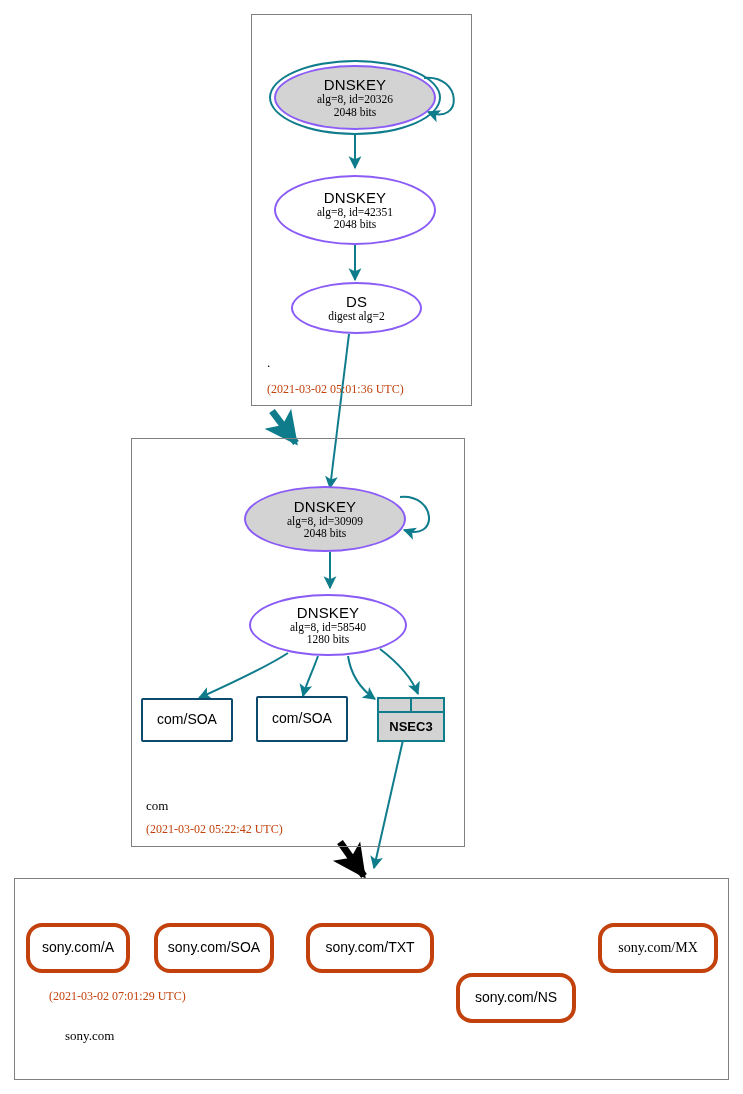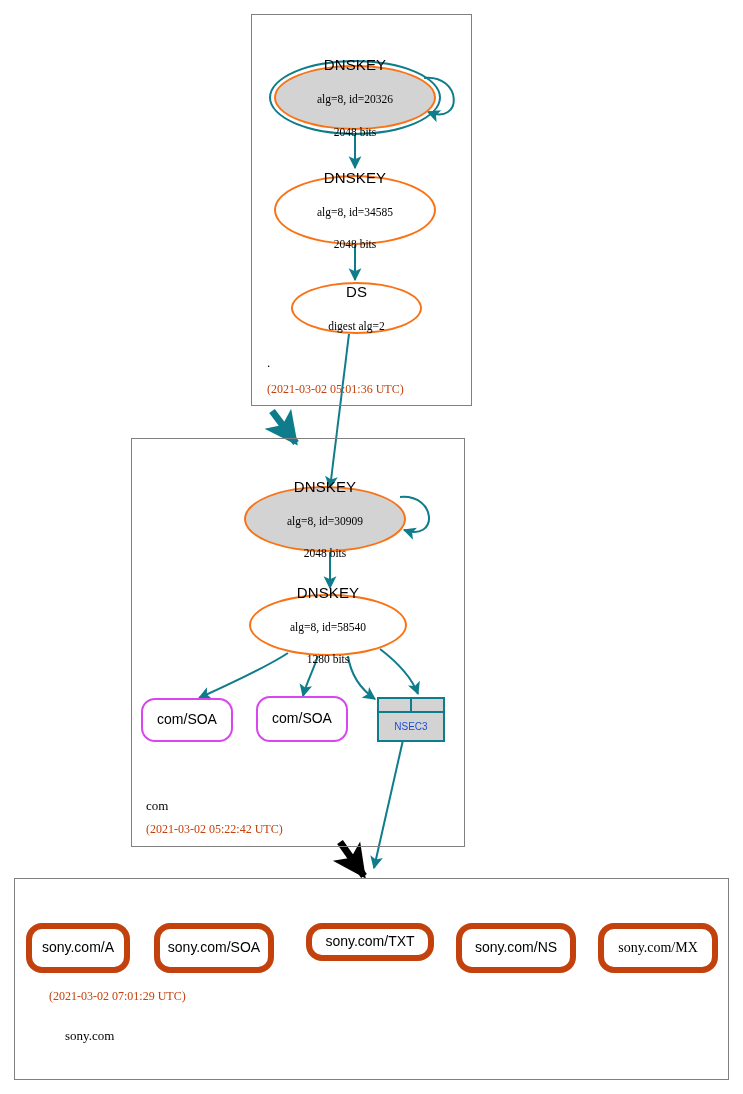--- a/index.html
+++ b/index.html
@@ -45,51 +45,50 @@
     box-sizing: border-box;
     display: flex;
     flex-direction: column;
     align-items: center;
     justify-content: center;
     text-align: center;
     color: #000000;
     line-height: 1.08;
   }
   .ellipse {
-    border: 2px solid #f97316;
+    border: 2px solid #8b5cf6;
     border-radius: 50%;
     background: #ffffff;
   }
   .ellipse.secure-key {
     background: #d3d3d3;
   }
   .ellipse.ksk-outer {
     background: transparent;
     border: 2px solid #0f7c8c;
     border-radius: 50%;
   }
   .node .t-main {
     font-family: "Liberation Sans", sans-serif;
     font-size: 15px;
     letter-spacing: .1px;
   }
   .node .t-sub {
     font-family: "Liberation Serif", serif;
     font-size: 11.5px;
-    margin-top: 20px;
   }
   .rrset {
-    border: 2px solid #d946ef;
-    border-radius: 14px;
+    border: 2px solid #0c4a6e;
+    border-radius: 2px;
     background: #ffffff;
     font-family: "Liberation Sans", sans-serif;
     font-size: 14px;
   }
   .rrset.plain {
-    border: 6px solid #c2410c;
+    border: 4px solid #c2410c;
     border-radius: 16px;
   }
   .nsec3 {
     border: 2px solid #0f7c8c;
     background: #d3d3d3;
     box-sizing: border-box;
     display: flex;
     flex-direction: column;
     padding: 0;
   }
@@ -106,22 +105,23 @@
   }
   .nsec3-cell.first {
     border-right: 2px solid #0f7c8c;
   }
   .nsec3-body {
     flex: 1;
     display: flex;
     align-items: center;
     justify-content: center;
     font-family: "Liberation Sans", sans-serif;
-    font-size: 10px;
-    color: #1d4ed8;
+    font-size: 13px;
+    color: #000000;
+    font-weight: bold;
   }
 </style>
 </head>
 <body>
 
 <svg id="canvas" width="743" height="1094" xmlns="http://www.w3.org/2000/svg">
   <defs>
     <marker id="arrow-teal" viewBox="0 0 12 12" refX="10" refY="6" markerWidth="7" markerHeight="7" orient="auto-start-reverse">
       <path d="M 0 0.5 L 11 6 L 0 11.5 L 2.6 6 Z" fill="#0f7c8c"></path>
     </marker>
@@ -192,21 +192,21 @@
 
 <div class="node ellipse ksk-outer" style="left:269px; top:60px; width:172px; height:75px;"></div>
 <div class="node ellipse secure-key" style="left:274px; top:65px; width:162px; height:65px;">
   <div class="t-main">DNSKEY</div>
   <div class="t-sub">alg=8, id=20326</div>
   <div class="t-sub">2048 bits</div>
 </div>
 
 <div class="node ellipse" style="left:274px; top:175px; width:162px; height:70px;">
   <div class="t-main">DNSKEY</div>
-  <div class="t-sub">alg=8, id=34585</div>
+  <div class="t-sub">alg=8, id=42351</div>
   <div class="t-sub">2048 bits</div>
 </div>
 
 <div class="node ellipse" style="left:291px; top:282px; width:131px; height:52px;">
   <div class="t-main">DS</div>
   <div class="t-sub">digest alg=2</div>
 </div>
 
 <div class="zone-box" style="left:131px; top:438px; width:334px; height:409px;"></div>
 <div class="zone-label" style="left:146px; top:798px;">com</div>
@@ -245,23 +245,23 @@
 <div class="zone-time" style="left:33px; top:989px;margin-left:16px;">(2021-03-02 07:01:29 UTC)</div>
 
 <div class="node rrset plain" style="left:26px; top:923px; width:104px; height:50px;">
   <div>sony.com/A</div>
 </div>
 
 <div class="node rrset plain" style="left:154px; top:923px; width:120px; height:50px;">
   <div>sony.com/SOA</div>
 </div>
 
-<div class="node rrset plain" style="left:306px; top:923px; width:128px; height:38px;">
+<div class="node rrset plain" style="left:306px; top:923px; width:128px; height:50px;">
   <div>sony.com/TXT</div>
 </div>
 
-<div class="node rrset plain" style="left:456px; top:923px; width:120px; height:50px;">
+<div class="node rrset plain" style="left:456px; top:973px; width:120px; height:50px;">
   <div>sony.com/NS</div>
 </div>
 
 <div class="node rrset plain" style="left:598px; top:923px; width:120px; height:50px;font-family:Liberation Serif, serif;">
   <div>sony.com/MX</div>
 </div>
 
 </body></html>

